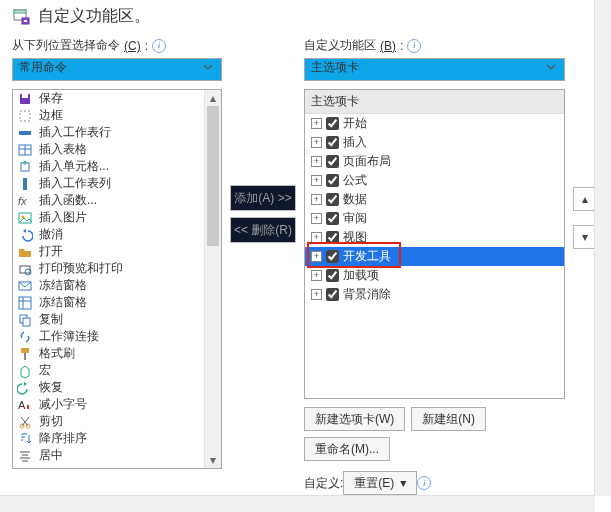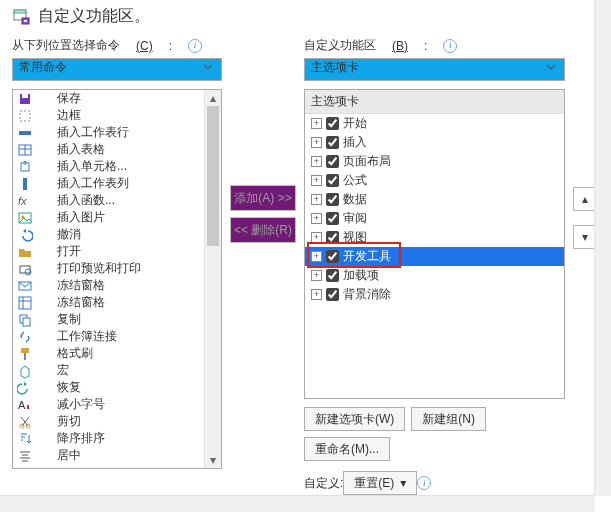--- a/index.html
+++ b/index.html
@@ -6,46 +6,46 @@
   .dialog{width:611px;height:512px;box-sizing:border-box;padding:6px 12px 4px 12px;position:relative;overflow:hidden}
   .header{display:flex;align-items:center;gap:6px;margin-bottom:10px}
   .header .icon svg{display:block}
   .header .title{font-size:16px}
   .body{display:flex;gap:8px}
   .col{display:flex;flex-direction:column}
   .left-col{flex:0 0 210px}
   .mid-col{flex:0 0 66px;align-items:stretch;justify-content:flex-start;padding-top:148px;gap:6px}
   .right-col{flex:1;min-width:0}
   .side-col{flex:0 0 26px;justify-content:flex-start;padding-top:150px;gap:14px}
-  .lbl-row{display:flex;align-items:center;gap:16px;margin-bottom:4px}
+  .lbl-row{display:flex;align-items:center;gap:4px;margin-bottom:4px}
   .lbl-row .u{text-decoration:underline}
   .info-icon{width:12px;height:12px;border:1px solid #7aa7d8;border-radius:50%;display:inline-flex;align-items:center;justify-content:center;color:#3a78c4;font-size:9px;font-family:Georgia,serif;font-style:italic;line-height:1}
   .combo{height:21px;border:1px solid #a9a9a9;background:#0ea5e9;display:flex;align-items:flex-start;justify-content:space-between;padding:0 5px 0 6px}
   .combo .val{white-space:nowrap;overflow:hidden}
   .combo .chev svg{display:block}
   .left-col .combo{margin-bottom:8px}
   .right-col .combo{margin-bottom:8px}
   .listbox{border:1px solid #a9a9a9;background:#fff;overflow:hidden;position:relative}
   .listbox.left{height:378px}
   .listbox.right{height:308px}
   .lb-scrollbar{position:absolute;right:0;top:0;bottom:0;width:16px;background:#f0f0f0;border-left:1px solid #e3e3e3;display:flex;flex-direction:column}
   .sb-btn{height:16px;display:flex;align-items:center;justify-content:center;color:#666}
   .sb-track{flex:1;position:relative}
   .sb-thumb{position:absolute;left:2px;right:2px;background:#c9c9c9;border-radius:1px}
-  .cmd-item{display:flex;align-items:center;gap:24px;height:17px;padding:0 4px;white-space:nowrap}
+  .cmd-item{display:flex;align-items:center;gap:6px;height:17px;padding:0 4px;white-space:nowrap}
   .cmd-item .ico{width:16px;display:flex;justify-content:center;align-items:center}
   .cmd-item .txt{flex:1;overflow:hidden;text-overflow:ellipsis}
   .cmd-item .sub{color:#666}
   .tree-header{background:#e9e9e9;padding:3px 6px;font-size:12px;border-bottom:1px solid #ddd}
   .tree-item{display:flex;align-items:center;gap:4px;height:19px;padding:0 4px 0 6px}
   .tree-item .exp{width:9px;height:9px;border:1px solid #8a8a8a;display:inline-flex;align-items:center;justify-content:center;font-size:9px;line-height:1;color:#555;background:#fff}
   .tree-item input[type=checkbox]{width:13px;height:13px;margin:0;accent-color:#444}
   .tree-item.sel{background:#1e74e8;color:#fff}
   .highlight-box{position:absolute;border:2px solid #d8261c;pointer-events:none}
-  .mid-btn{height:24px;border:1px solid #bfbfbf;background:#701a75;color:#9c9c9c;display:flex;align-items:center;justify-content:center;gap:2px;font-size:12px}
+  .mid-btn{height:24px;border:1px solid #bfbfbf;background:#0f172a;color:#9c9c9c;display:flex;align-items:center;justify-content:center;gap:2px;font-size:12px}
   .side-btn{width:22px;height:22px;border:1px solid #b5b5b5;background:#fff;display:flex;align-items:center;justify-content:center;color:#444}
   .btn-row{display:flex;gap:6px;margin-top:8px;flex-wrap:wrap;align-items:center}
   .btn{height:22px;border:1px solid #adadad;background:#f6f6f6;padding:0 10px;display:inline-flex;align-items:center;gap:4px;font-size:12px}
   .btn-chev{margin-left:2px}
   .custom-row{display:flex;align-items:center;margin-top:10px}
   .custom-row .lbl{min-width:36px}
   .outer-scroll{position:absolute;width:16px;background:#f0f0f0}
   .outer-scroll.hbar{left:0;right:16px;bottom:0;height:16px;width:auto;border-top:1px solid #e0e0e0}
   .outer-scroll.vbar{right:0;top:0;bottom:16px;border-left:1px solid #e0e0e0}
 </style>

